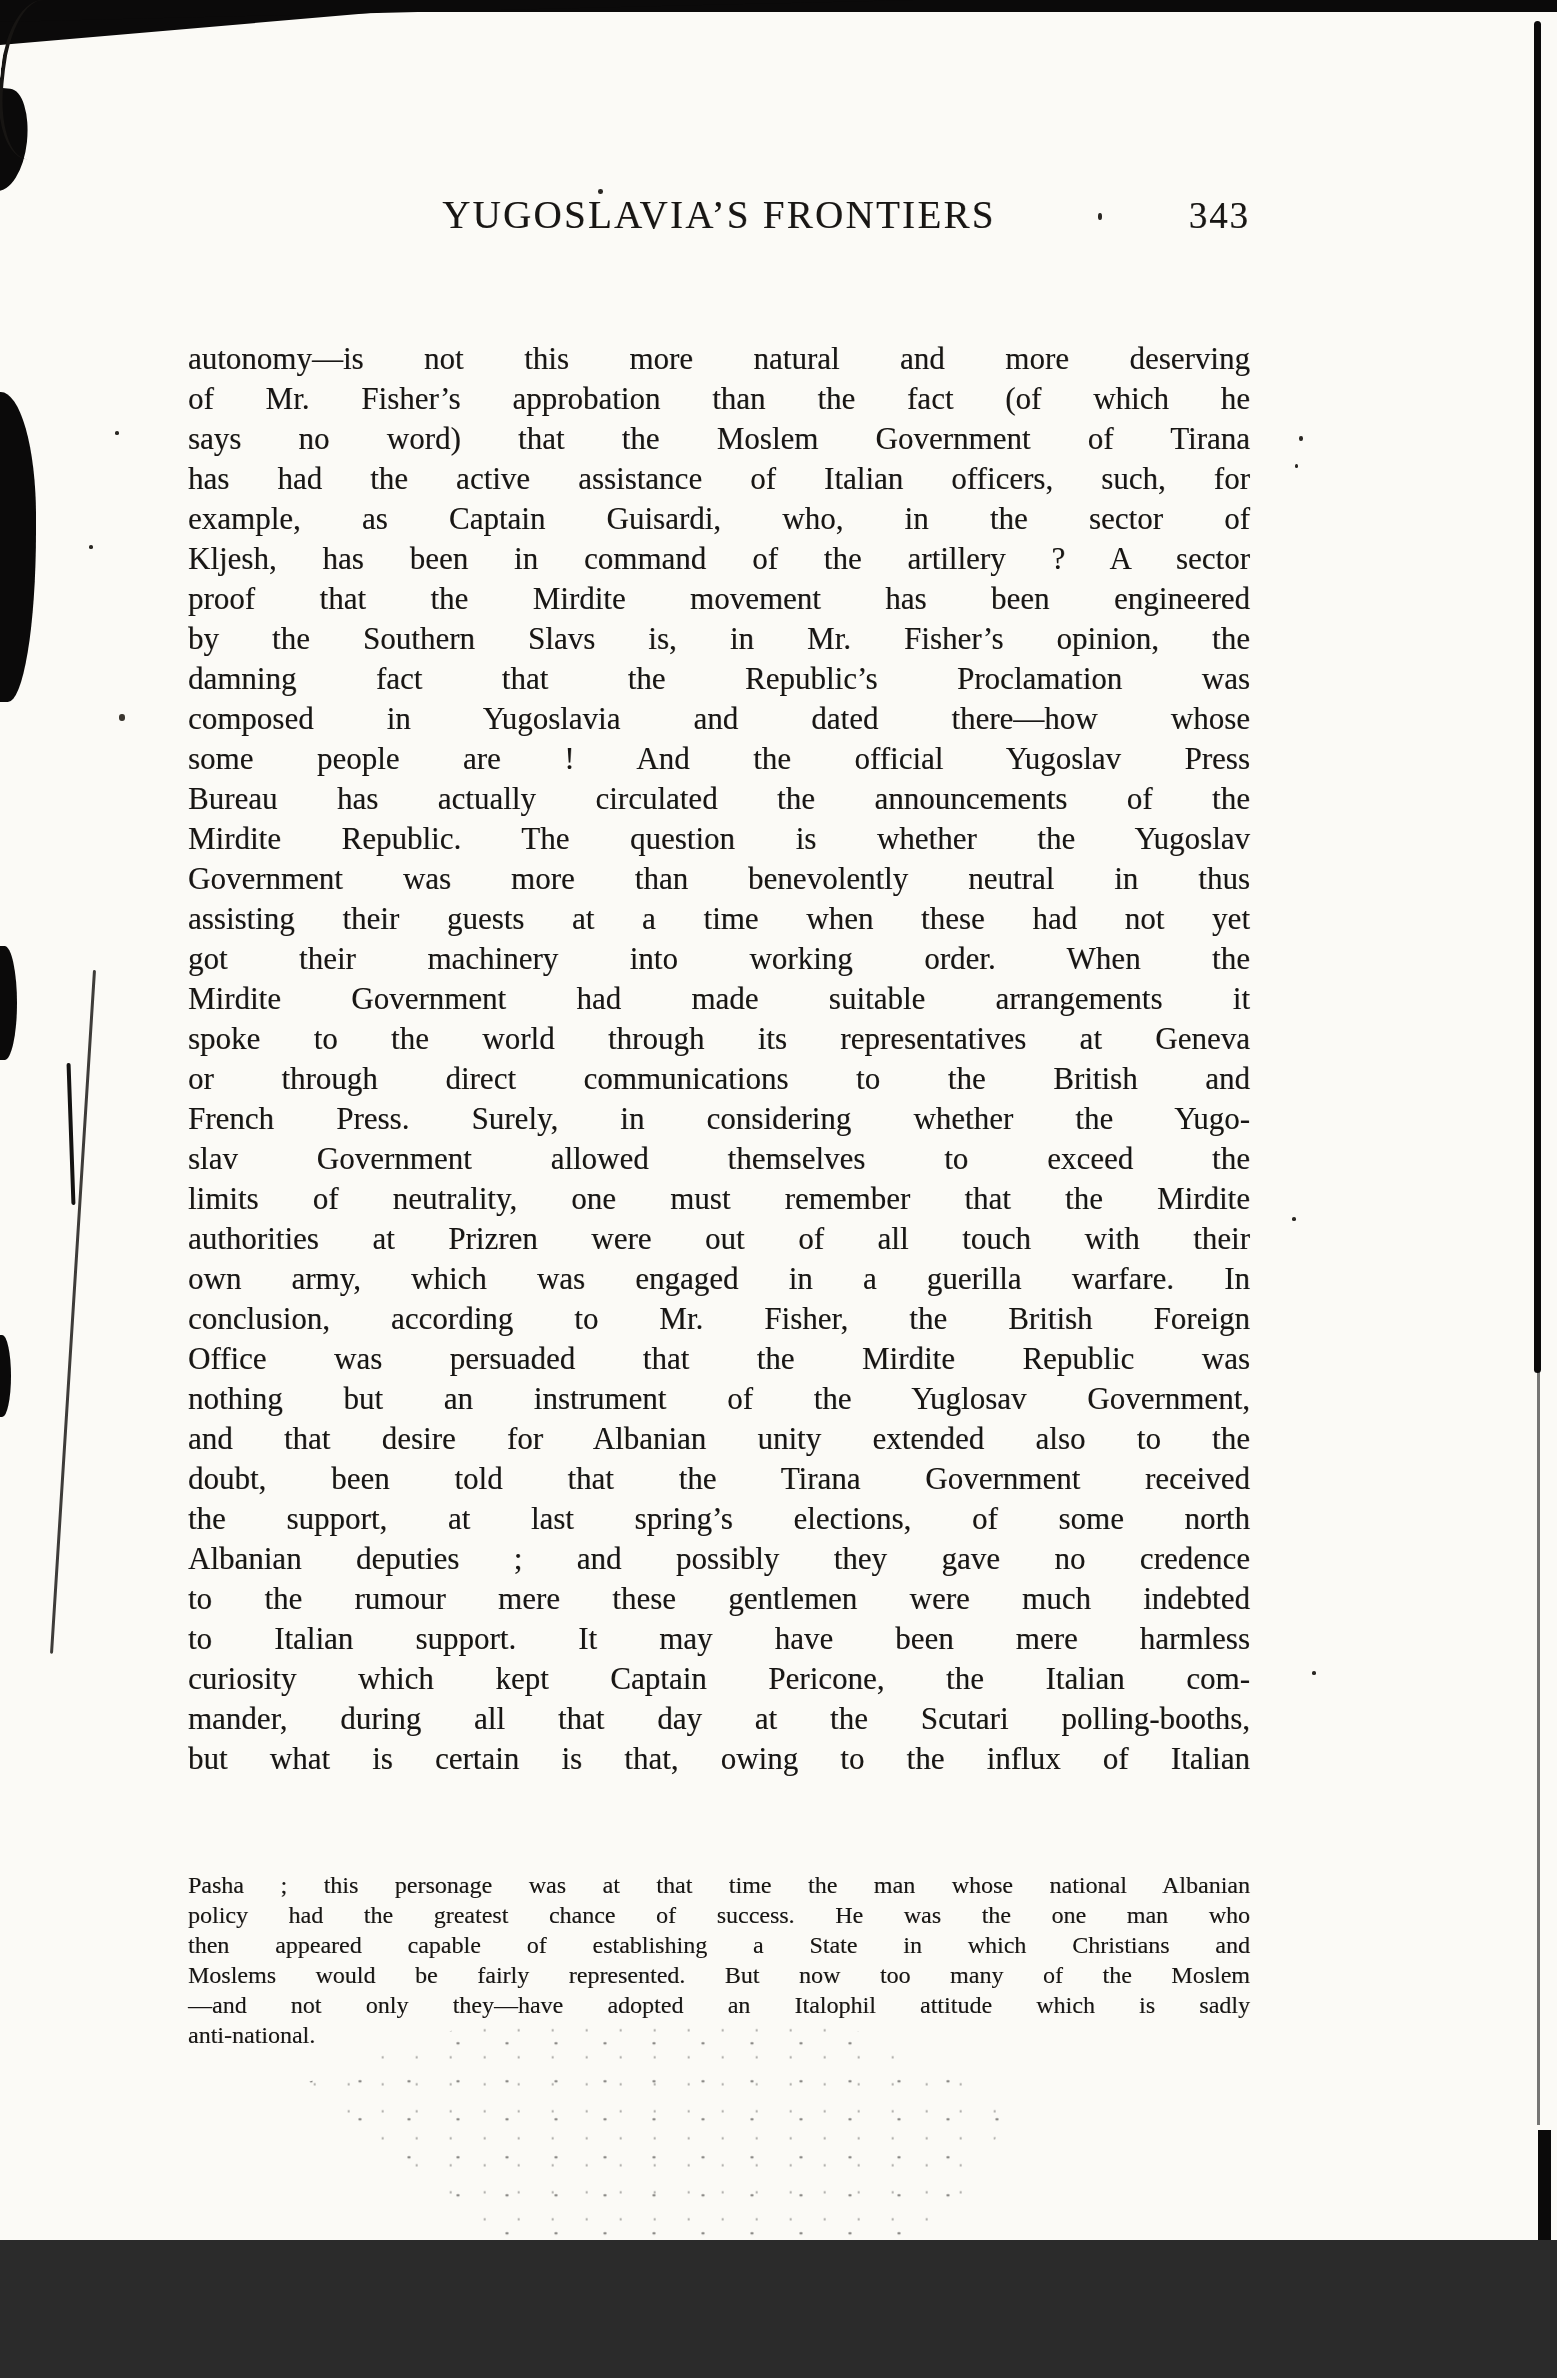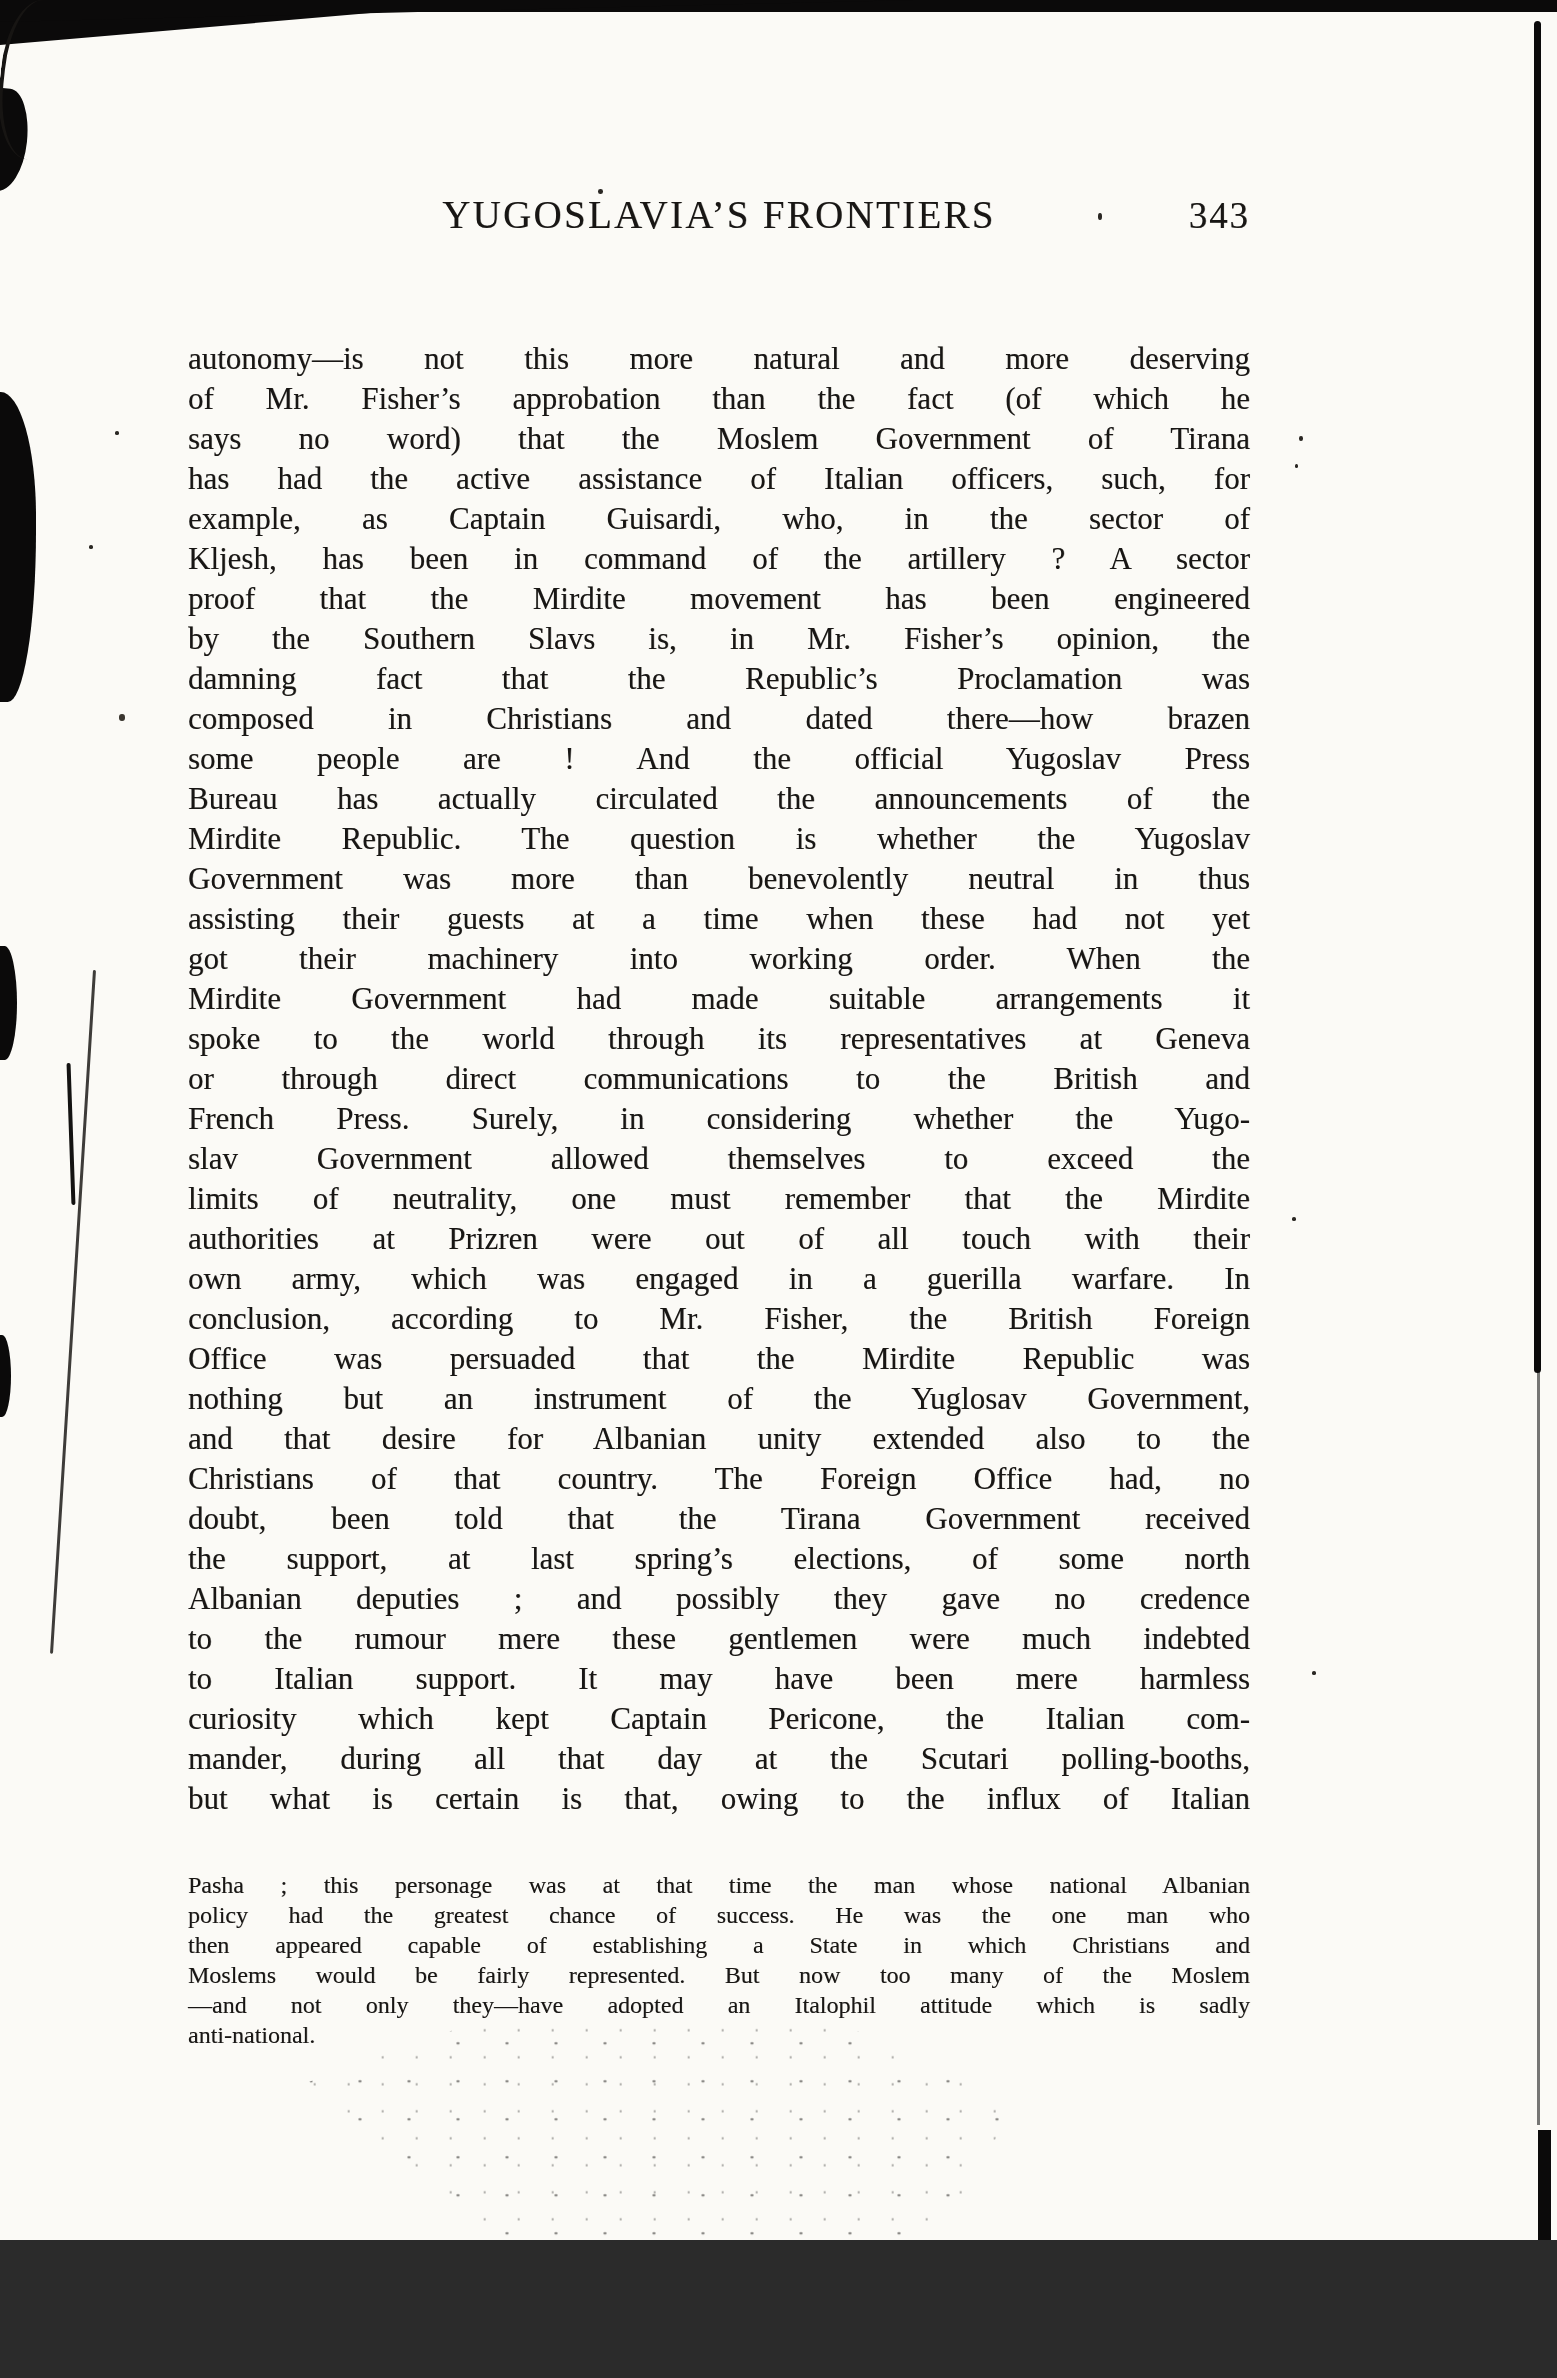--- a/index.html
+++ b/index.html
@@ -131,40 +131,39 @@
 
   <div class="bline">autonomy—is not this more natural and more deserving</div>
       <div class="bline">of Mr. Fisher’s approbation than the fact (of which he</div>
       <div class="bline">says no word) that the Moslem Government of Tirana</div>
       <div class="bline">has had the active assistance of Italian officers, such, for</div>
       <div class="bline">example, as Captain Guisardi, who, in the sector of</div>
       <div class="bline">Kljesh, has been in command of the artillery ? A sector</div>
       <div class="bline">proof that the Mirdite movement has been engineered</div>
       <div class="bline">by the Southern Slavs is, in Mr. Fisher’s opinion, the</div>
       <div class="bline">damning fact that the Republic’s Proclamation was</div>
-      <div class="bline">composed in Christians and dated there—how brazen</div>
+      <div class="bline">composed in Yugoslavia and dated there—how whose</div>
       <div class="bline">some people are ! And the official Yugoslav Press</div>
       <div class="bline">Bureau has actually circulated the announcements of the</div>
       <div class="bline">Mirdite Republic. The question is whether the Yugoslav</div>
       <div class="bline">Government was more than benevolently neutral in thus</div>
       <div class="bline">assisting their guests at a time when these had not yet</div>
       <div class="bline">got their machinery into working order. When the</div>
       <div class="bline">Mirdite Government had made suitable arrangements it</div>
       <div class="bline">spoke to the world through its representatives at Geneva</div>
       <div class="bline">or through direct communications to the British and</div>
       <div class="bline">French Press. Surely, in considering whether the Yugo-</div>
       <div class="bline">slav Government allowed themselves to exceed the</div>
       <div class="bline">limits of neutrality, one must remember that the Mirdite</div>
       <div class="bline">authorities at Prizren were out of all touch with their</div>
       <div class="bline">own army, which was engaged in a guerilla warfare. In</div>
       <div class="bline">conclusion, according to Mr. Fisher, the British Foreign</div>
       <div class="bline">Office was persuaded that the Mirdite Republic was</div>
       <div class="bline">nothing but an instrument of the Yuglosav Government,</div>
       <div class="bline">and that desire for Albanian unity extended also to the</div>
-      <div class="bline">Christians of that country. The Foreign Office had, no</div>
       <div class="bline">doubt, been told that the Tirana Government received</div>
       <div class="bline">the support, at last spring’s elections, of some north</div>
       <div class="bline">Albanian deputies ; and possibly they gave no credence</div>
       <div class="bline">to the rumour mere these gentlemen were much indebted</div>
       <div class="bline">to Italian support. It may have been mere harmless</div>
       <div class="bline">curiosity which kept Captain Pericone, the Italian com-</div>
       <div class="bline">mander, during all that day at the Scutari polling-booths,</div>
       <div class="bline">but what is certain is that, owing to the influx of Italian</div>
     </div>
 

